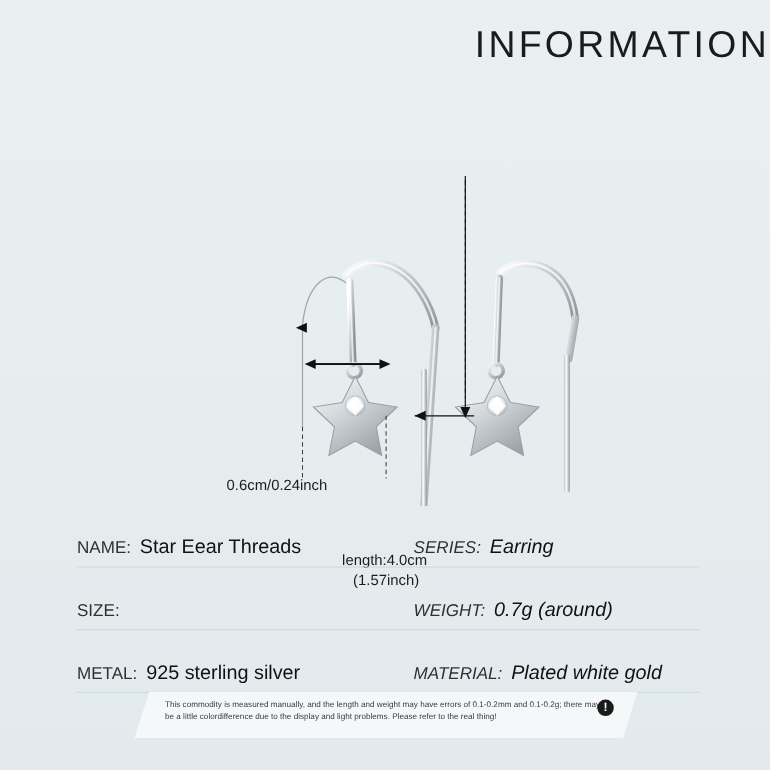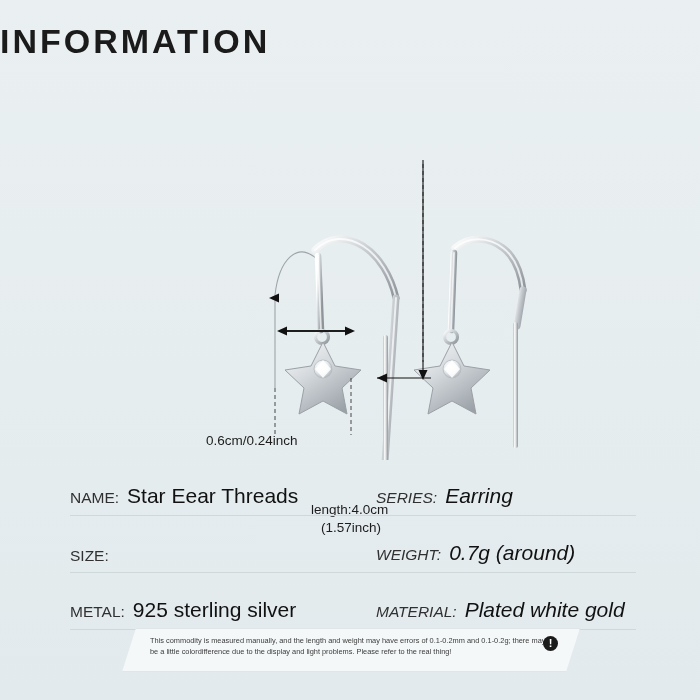--- a/index.html
+++ b/index.html
@@ -20,24 +20,24 @@
     height: 700px;
     background: linear-gradient(180deg, #eaf0f1 0%, #e6edef 55%, #e3eaed 100%);
   }
 
   
   .title {
     position: absolute;
     top: 22px;
     left: 0;
     width: 700px;
-    text-align: left;
+    text-align: right;
     font-size: 34px;
     letter-spacing: 3px;
-    font-weight: 700;
+    font-weight: 400;
     color: #1b1b1b;
     font-family: "Liberation Sans", sans-serif;
   }
 
   
   .illus {
     position: absolute;
     top: 90px;
     left: 0;
     width: 700px;
@@ -79,21 +79,21 @@
   }
   .spec-cell.left { width: 306px; }
   .spec-cell.right { width: 260px; font-style: italic; }
   .spec-key {
     font-size: 15.5px;
     color: #303030;
     margin-right: 8px;
     white-space: nowrap;
   }
   .spec-val {
-    font-size: 21px;
+    font-size: 18px;
     color: #111;
     white-space: nowrap;
   }
 
   
   .note {
     position: absolute;
     left: 122px;
     top: 628px;
     width: 458px;

